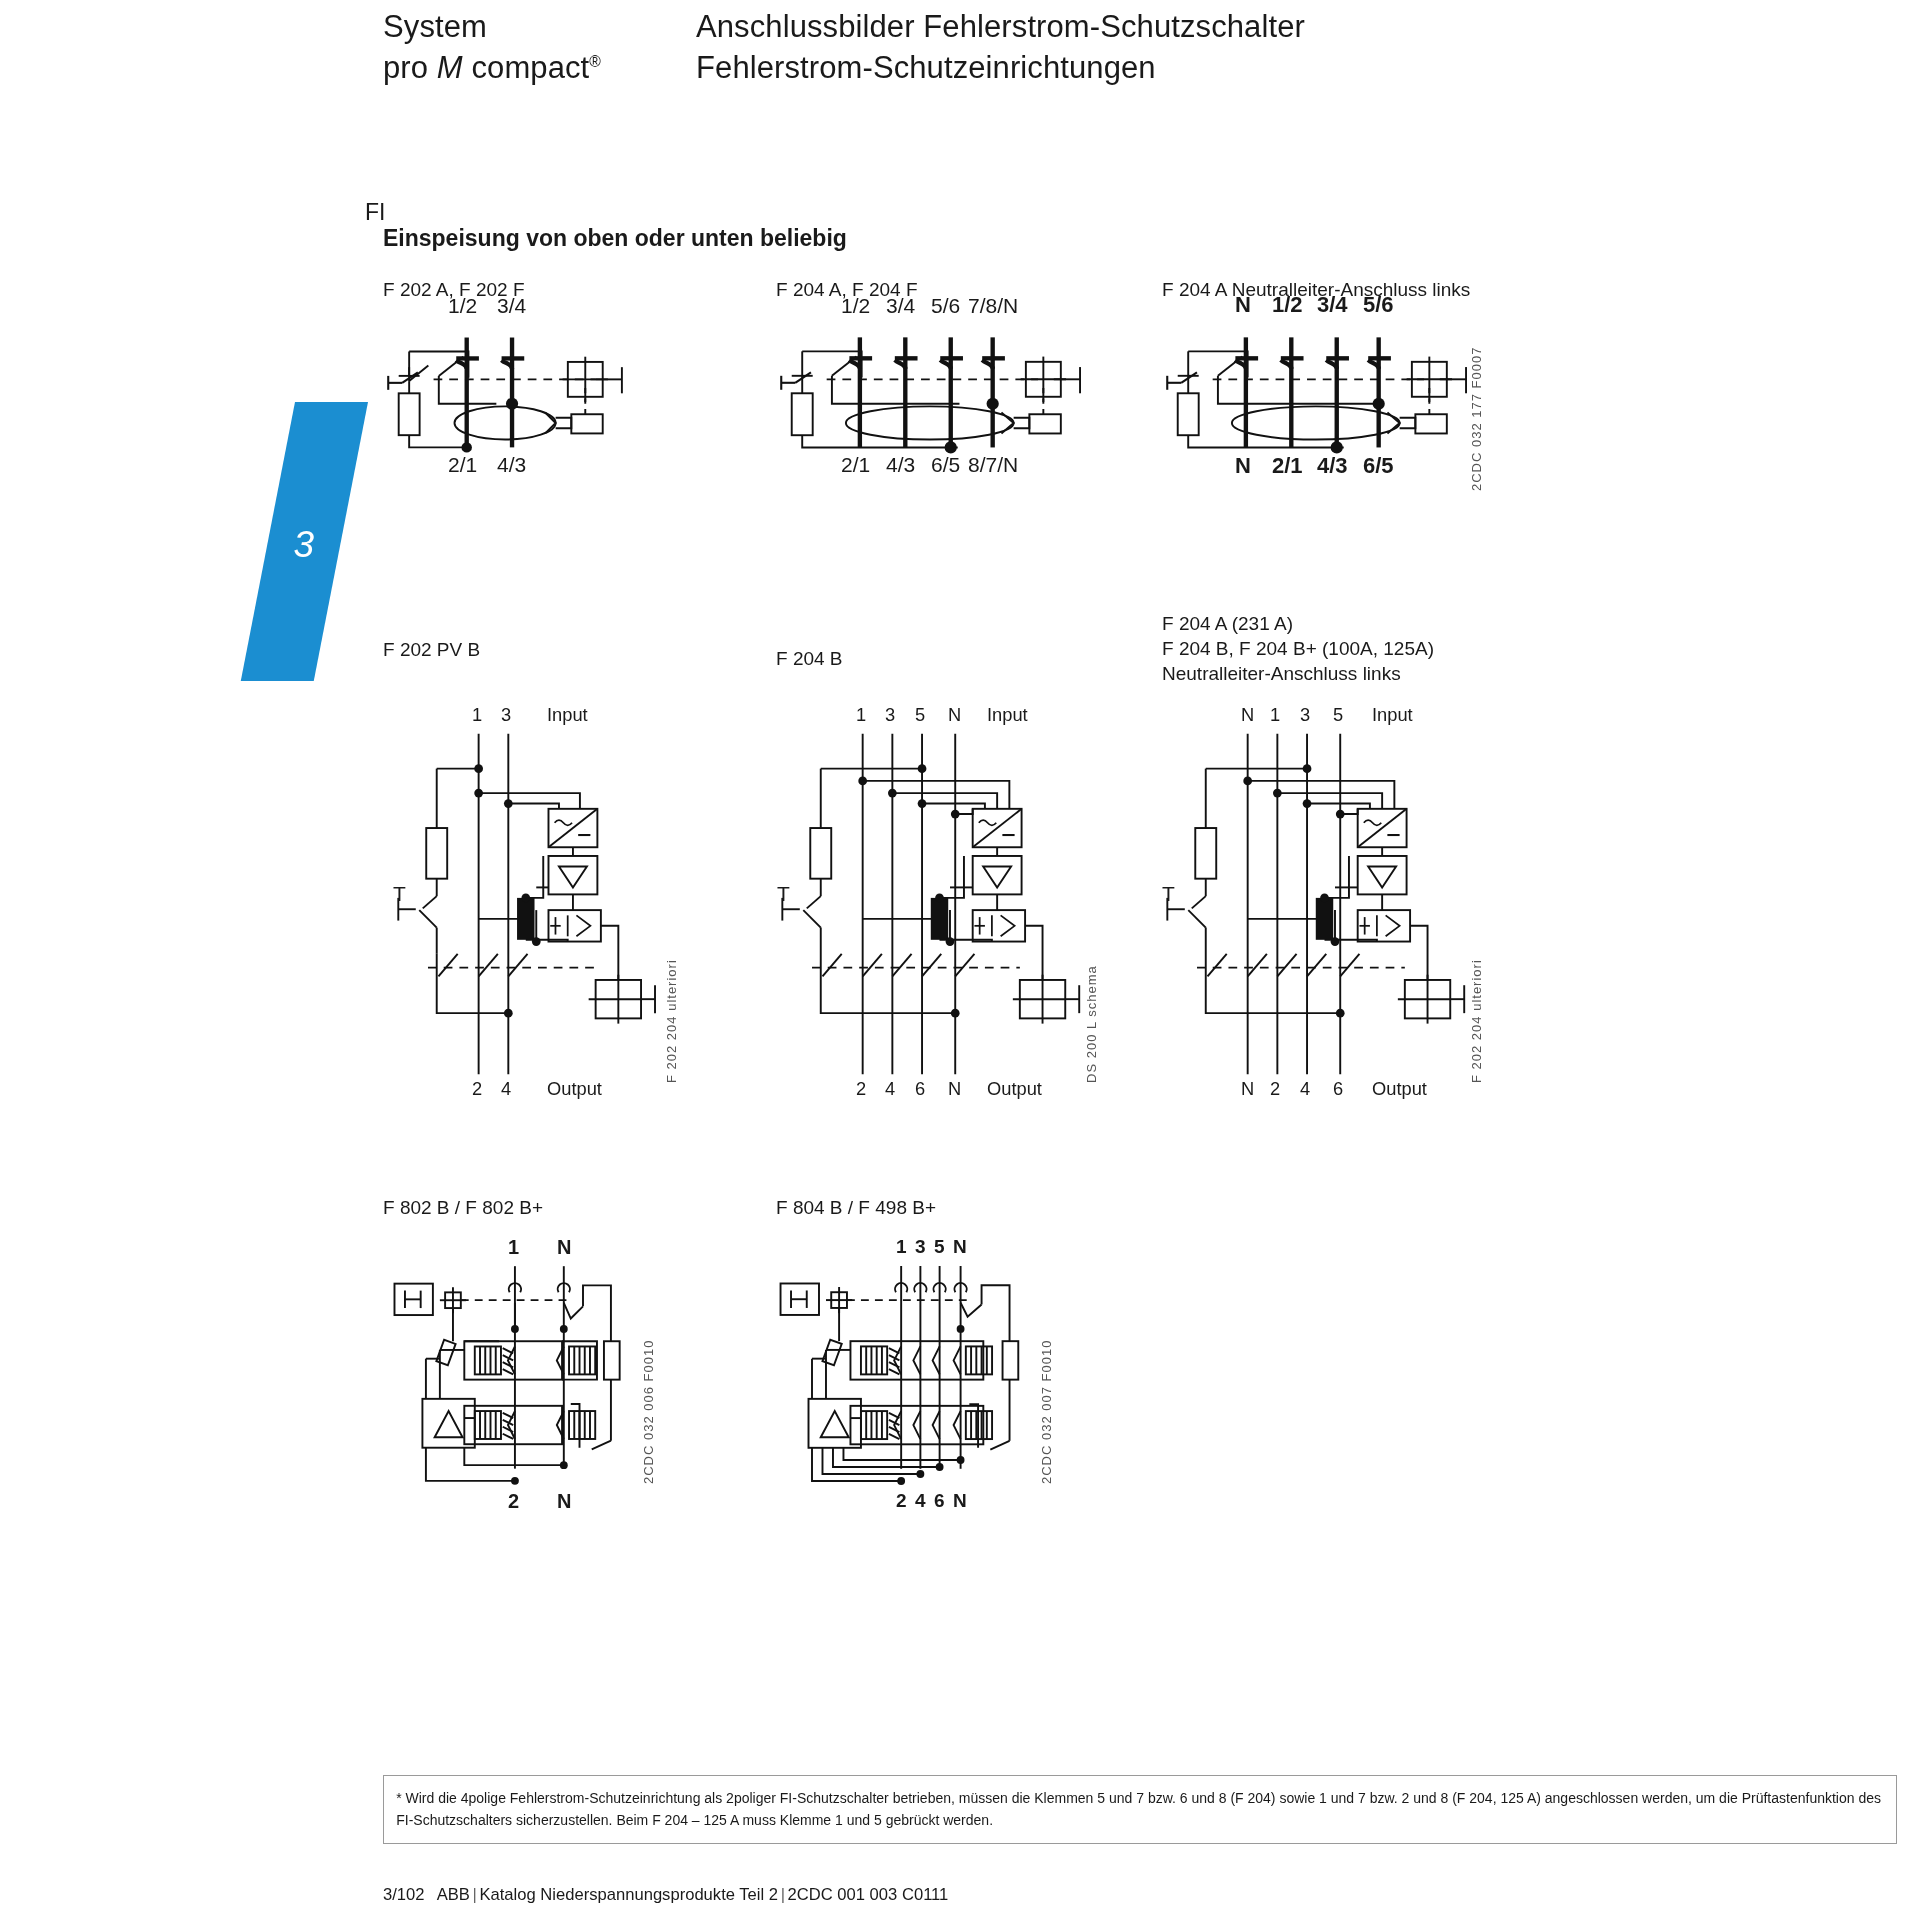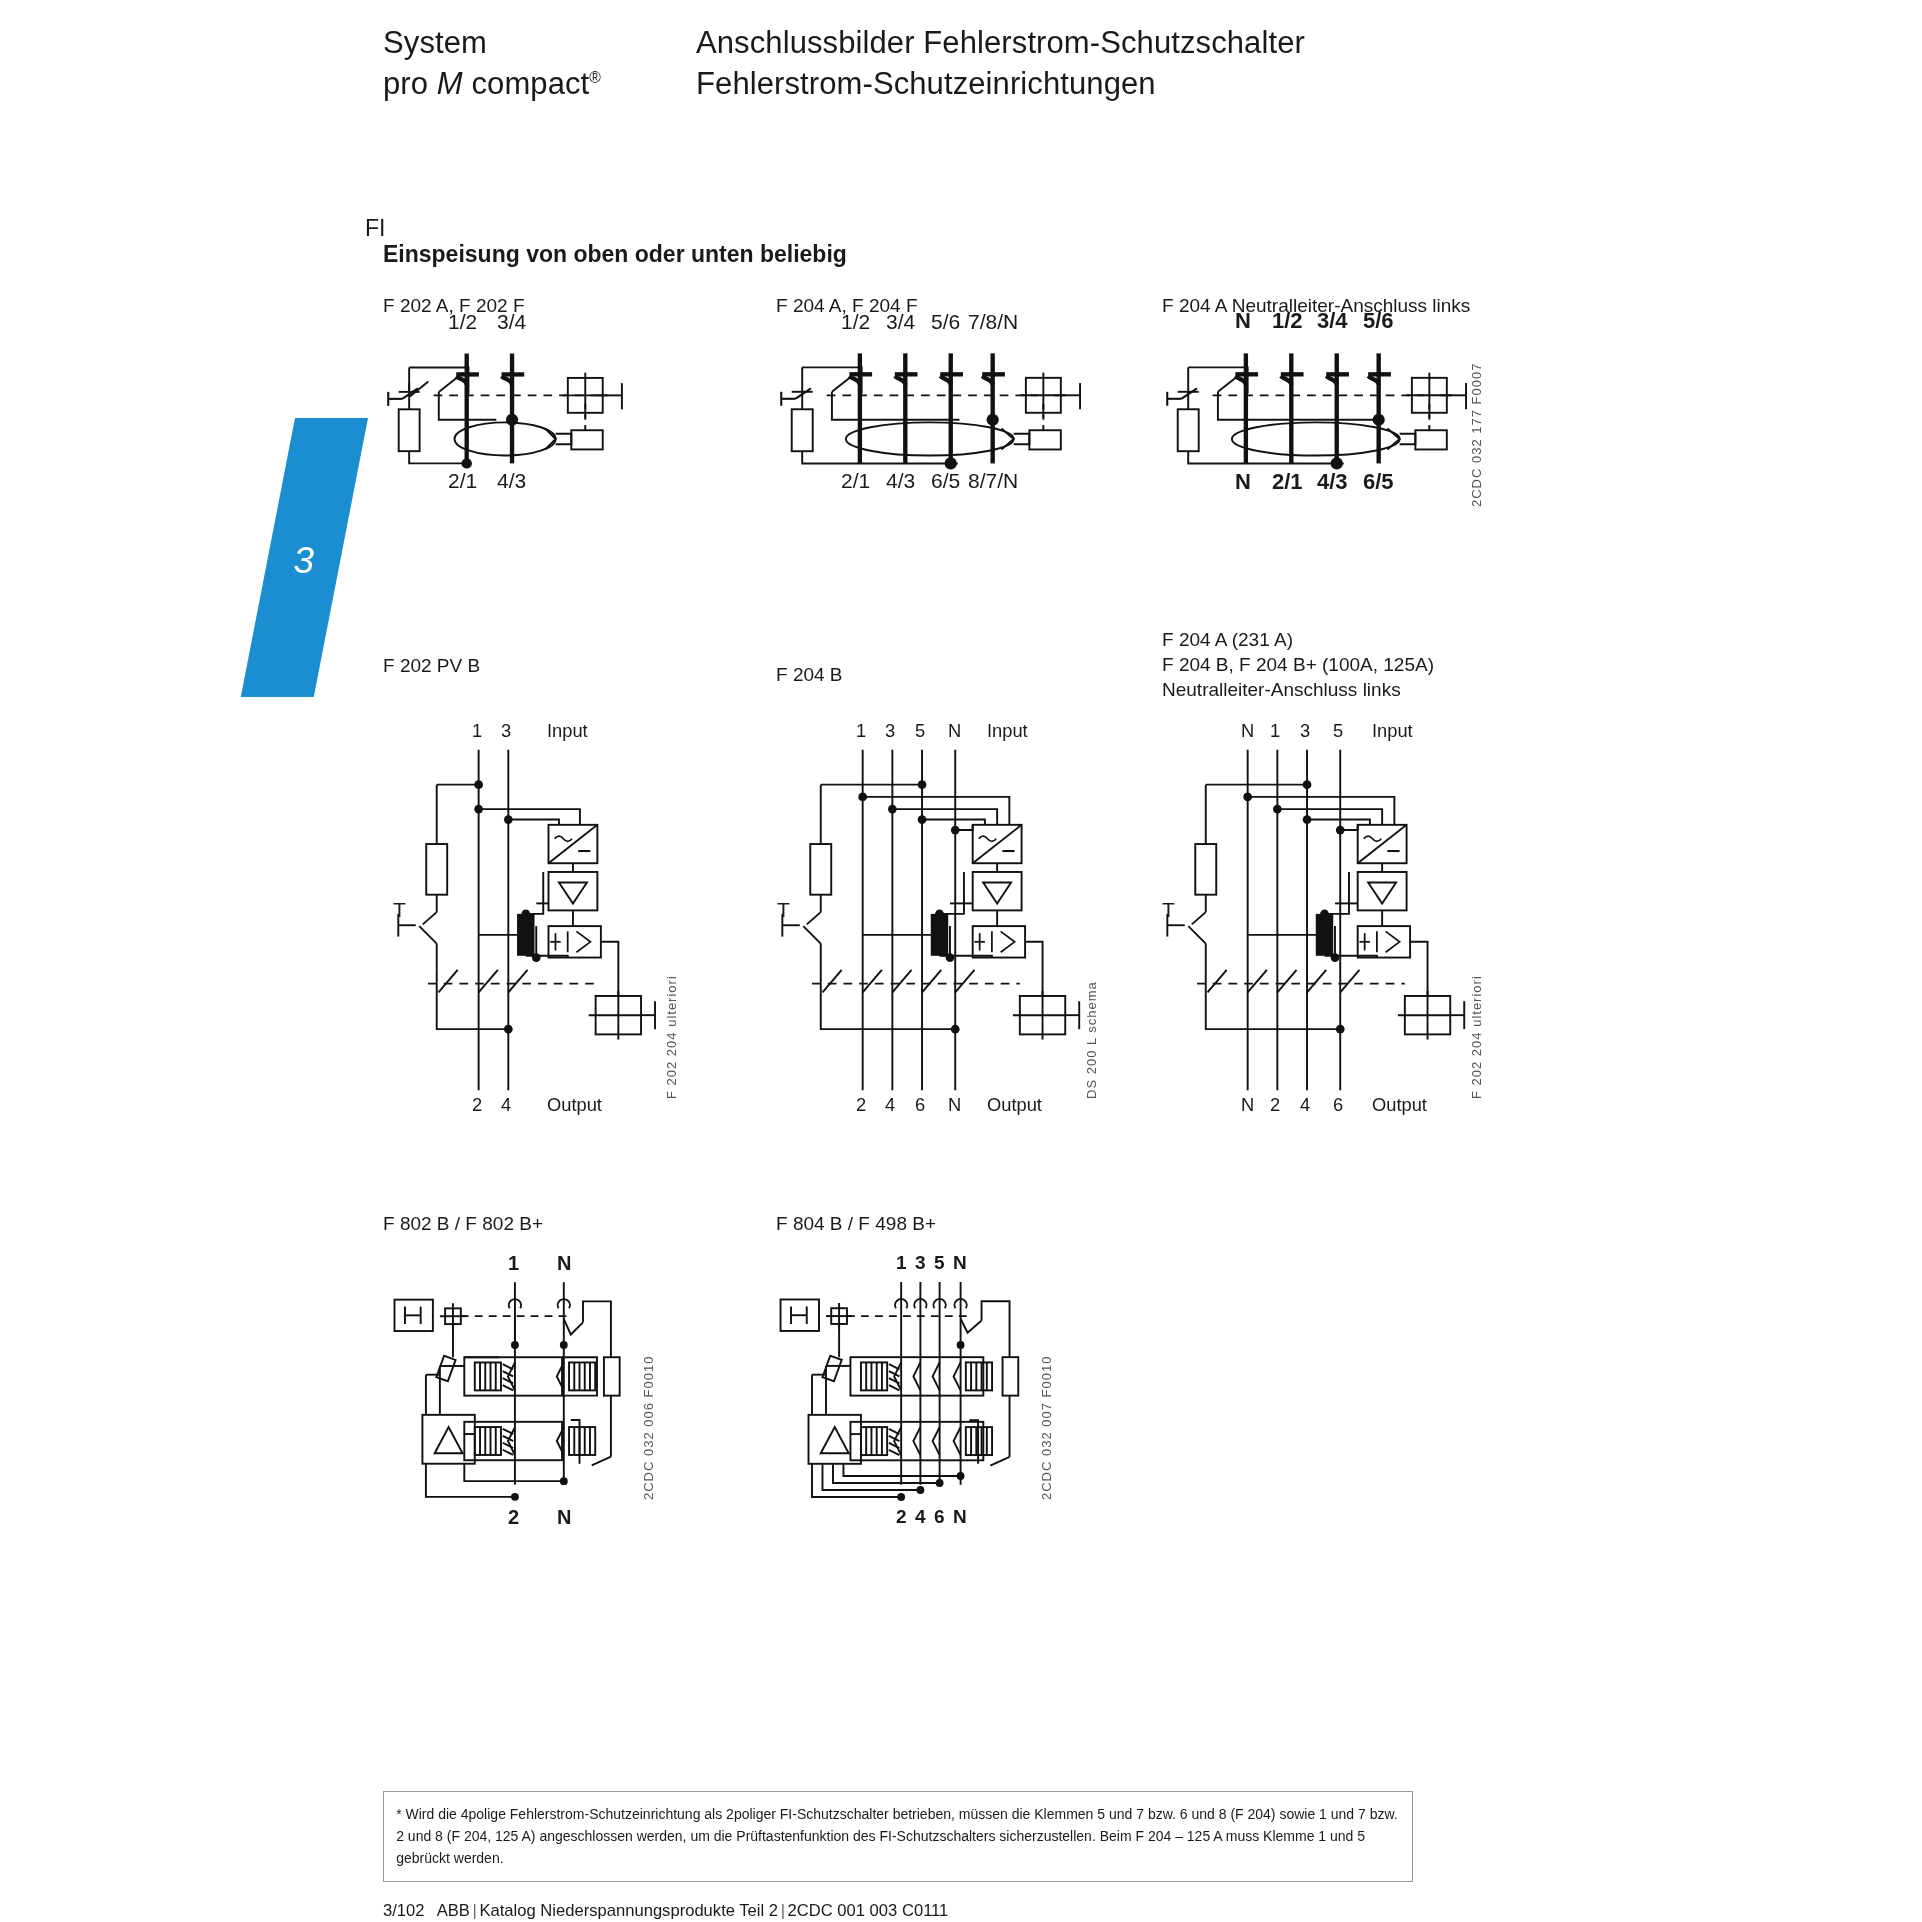--- a/index.html
+++ b/index.html
@@ -1,21 +1,21 @@
 <!DOCTYPE html>
 <html style="font-size:14px"><head>
 <meta charset="utf-8">
 <style>
   html,body{margin:0;padding:0;}
   body{
     width:1922px;height:1922px;background:#ffffff;
     font-family:"Liberation Sans","DejaVu Sans",sans-serif;
     color:#1a1a1a;position:relative;overflow:hidden;
   }
-  .page{position:absolute;inset:0;margin-top:16px;}
+  .page{position:absolute;inset:0;}
 
   
   .hdr{position:absolute;left:383px;top:7px;display:flex;gap:0;}
   .hdr-col1{width:313px;}
   .hdr-line{font-size:31px;line-height:1.32;letter-spacing:0.1px;color:#1a1a1a;white-space:nowrap;}
   .hdr-line .ital{font-style:italic;}
   .sup{font-size:15.7px;vertical-align:super;}
 
   
   .tab{
@@ -39,21 +39,21 @@
   .dia svg{display:block;overflow:visible;}
 
   
   .refcode{
     position:absolute;font-size:13px;color:#555;letter-spacing:1px;
     writing-mode:vertical-rl;transform:rotate(180deg);white-space:nowrap;
   }
 
   
   .note{
-    position:absolute;left:383px;top:1775px;width:1030px;
+    position:absolute;left:383px;top:1775px;width:1514px;
     border:0.9px solid #9a9a9a;box-sizing:border-box;
     padding:10.5px 12.2px 12.2px 12.2px;
   }
   .note p{margin:0;font-size:14px;line-height:1.58;color:#1a1a1a;}
 
   
   .footer{position:absolute;left:383px;top:1885px;font-size:16.6px;color:#1a1a1a;white-space:nowrap;}
   .footer .sep{color:#666;padding:0 2.6px;}
   .footer .pg{margin-right:12.2px;}
 </style>

